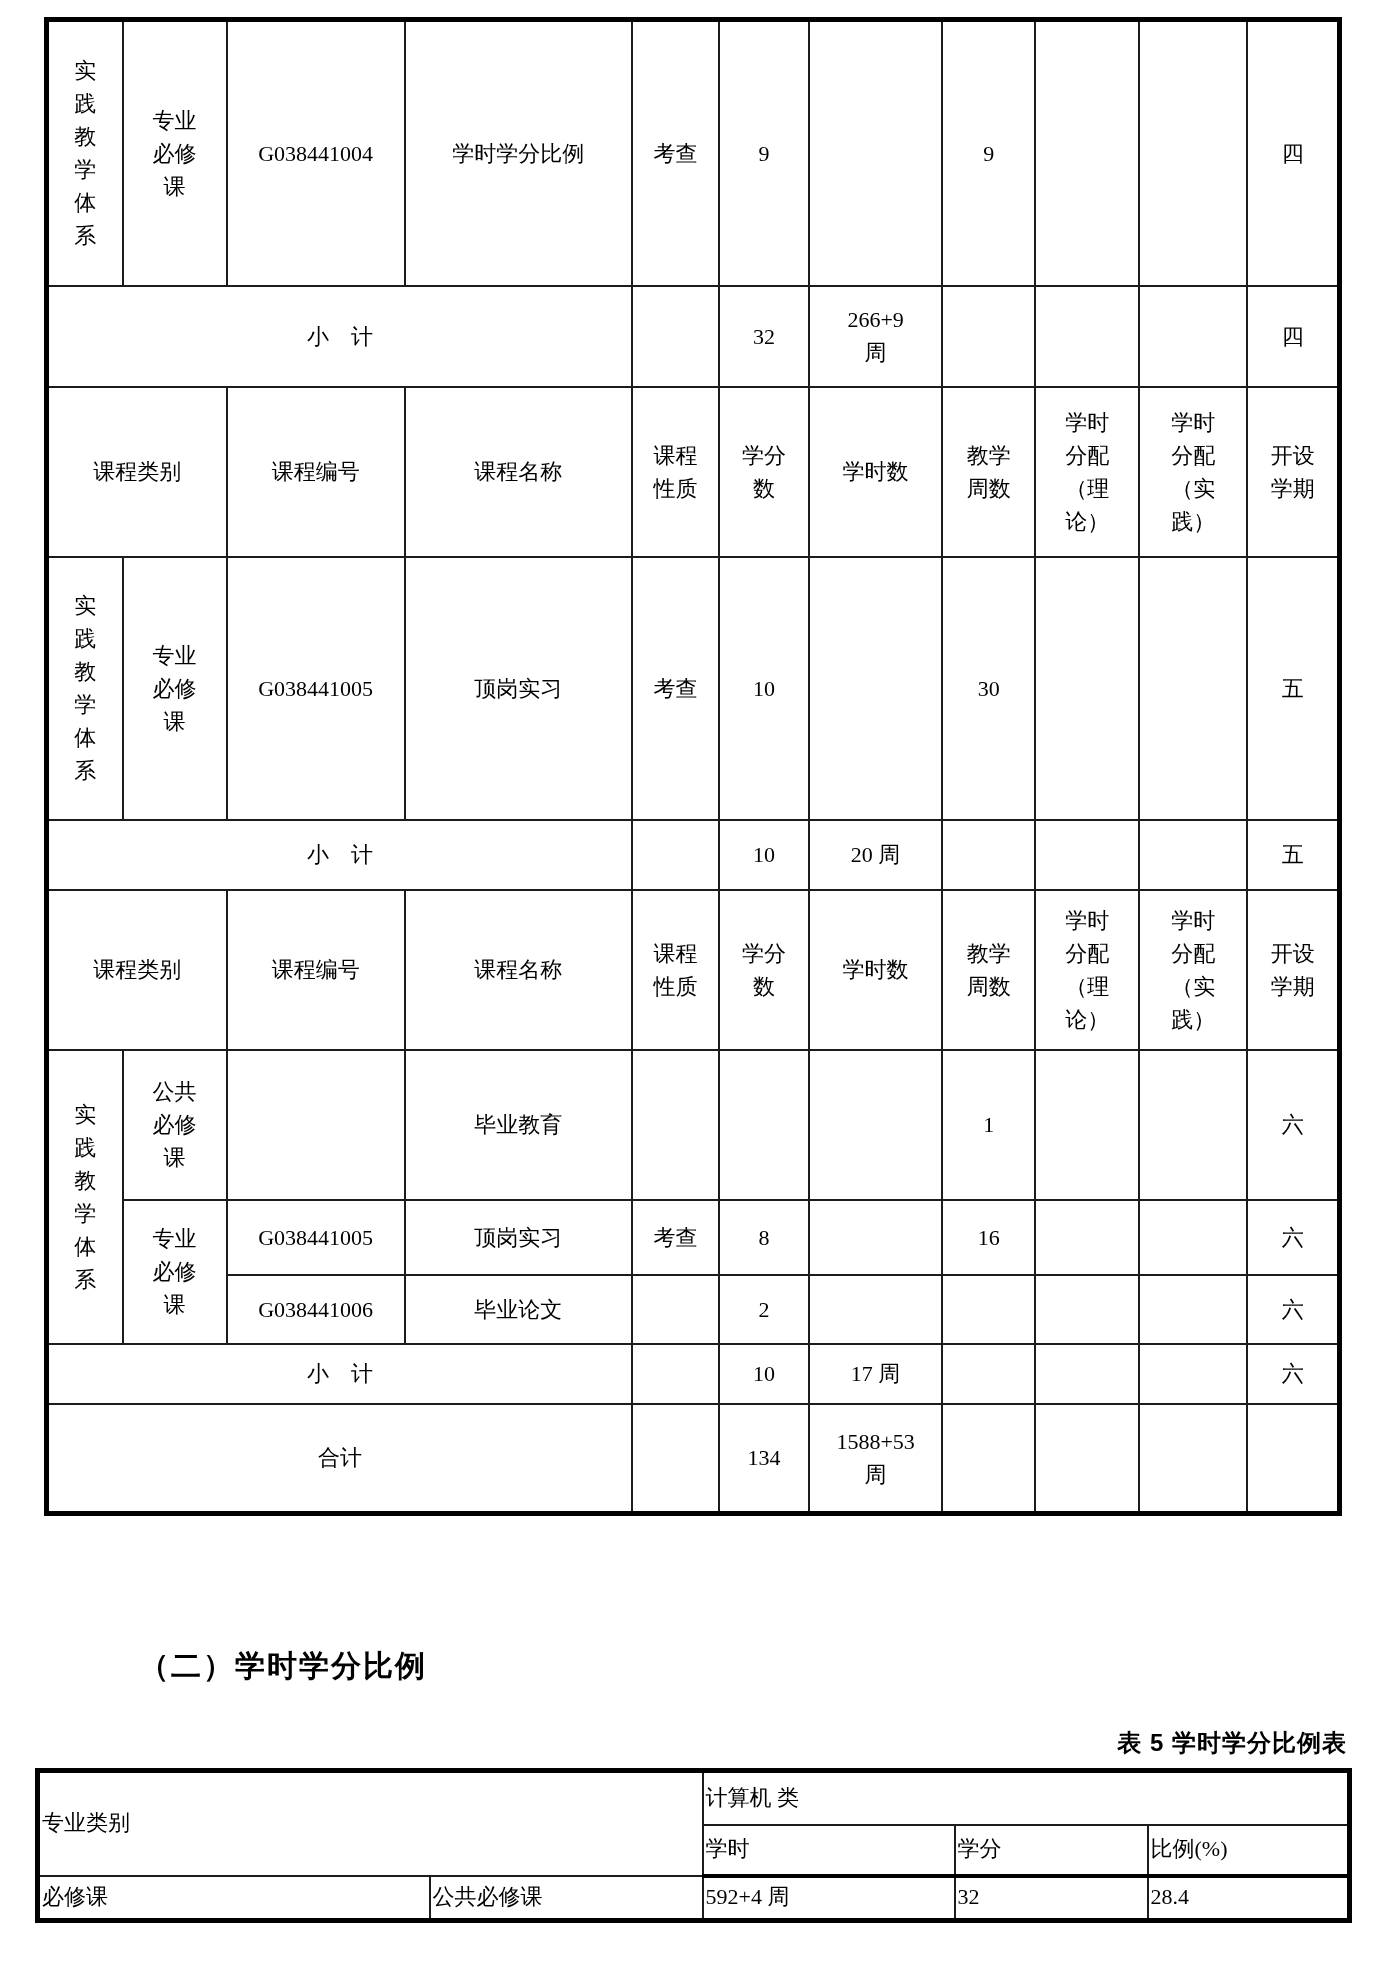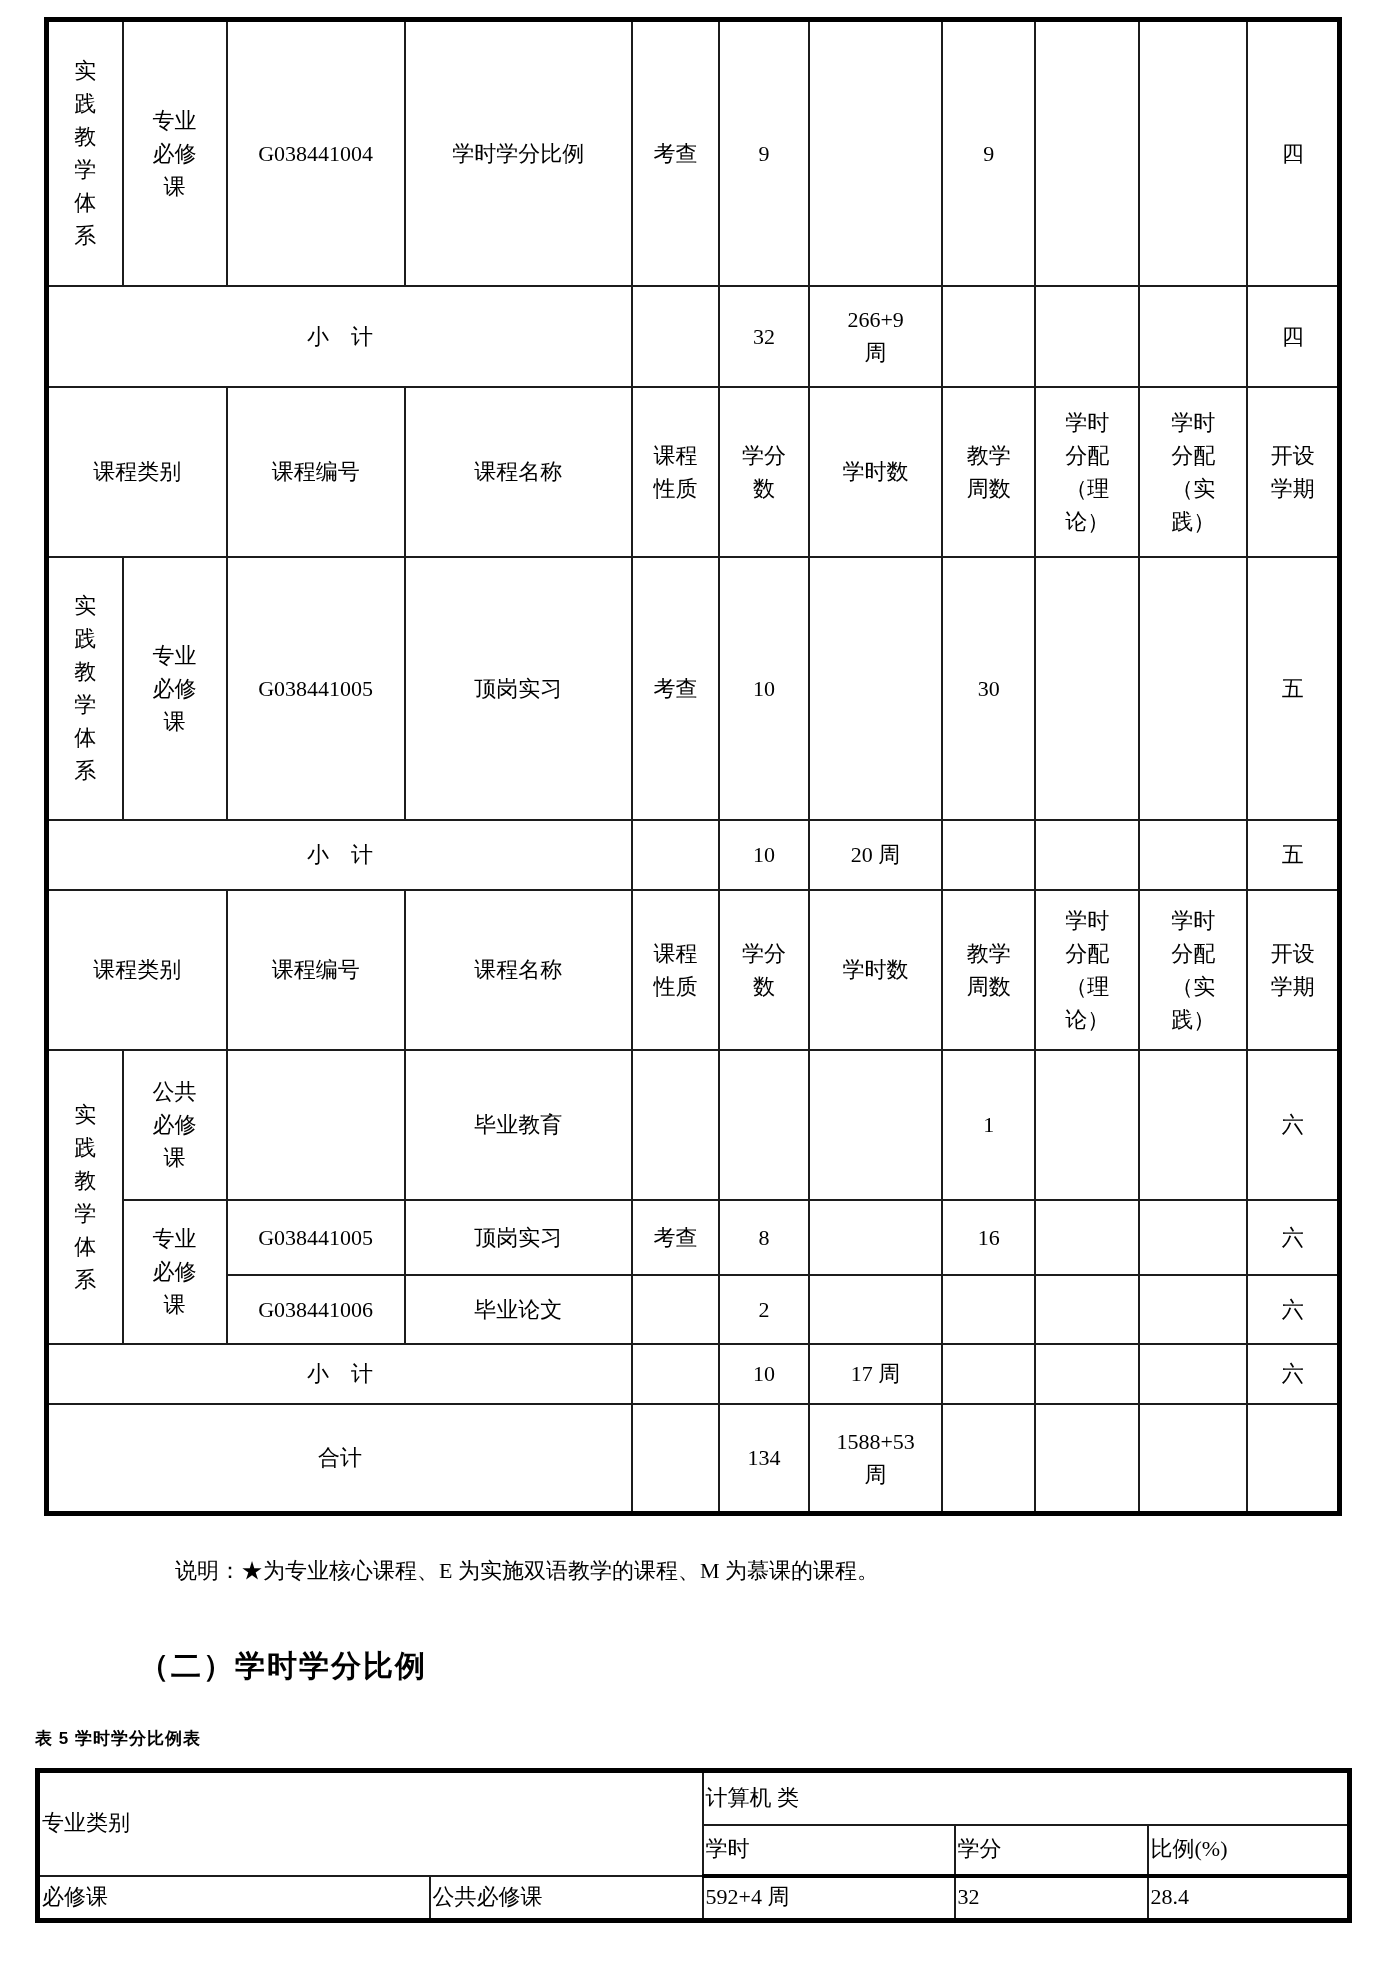--- a/index.html
+++ b/index.html
@@ -36,21 +36,21 @@
     font-size:22px; line-height:1.4; white-space:nowrap;
   }
   .heading {
     position:absolute; left:139px; top:1646px;
     font-size:30px; font-weight:bold;
     font-family:Liberation Serif, serif;
     letter-spacing:2px; white-space:nowrap;
   }
   .caption {
     position:absolute; left:35px; top:1727px; width:1312px;
-    text-align:left; font-size:17px; font-weight:bold;
+    text-align:right; font-size:24px; font-weight:bold;
     font-family:"Liberation Sans","DejaVu Sans",sans-serif;
     letter-spacing:1px;
   }
 </style>
 </head>
 <body>
 
 <div class="page">
 
   <table id="course-table">
@@ -246,21 +246,20 @@
       <td>1588+53
 周</td>
       <td></td>
       <td></td>
       <td></td>
       <td></td>
     </tr>
   </tbody>
     </table>
 
-  <div class="note">说明：★为专业核心课程、E 为实施双语教学的课程、M 为慕课的课程。</div>
 
   <div class="heading">（二）学时学分比例</div>
 
   <div class="caption">表 5 学时学分比例表</div>
 
   <table id="ratio-table">
     <colgroup>
       <col style="width:392px">
         <col style="width:273px">
         <col style="width:252px">

